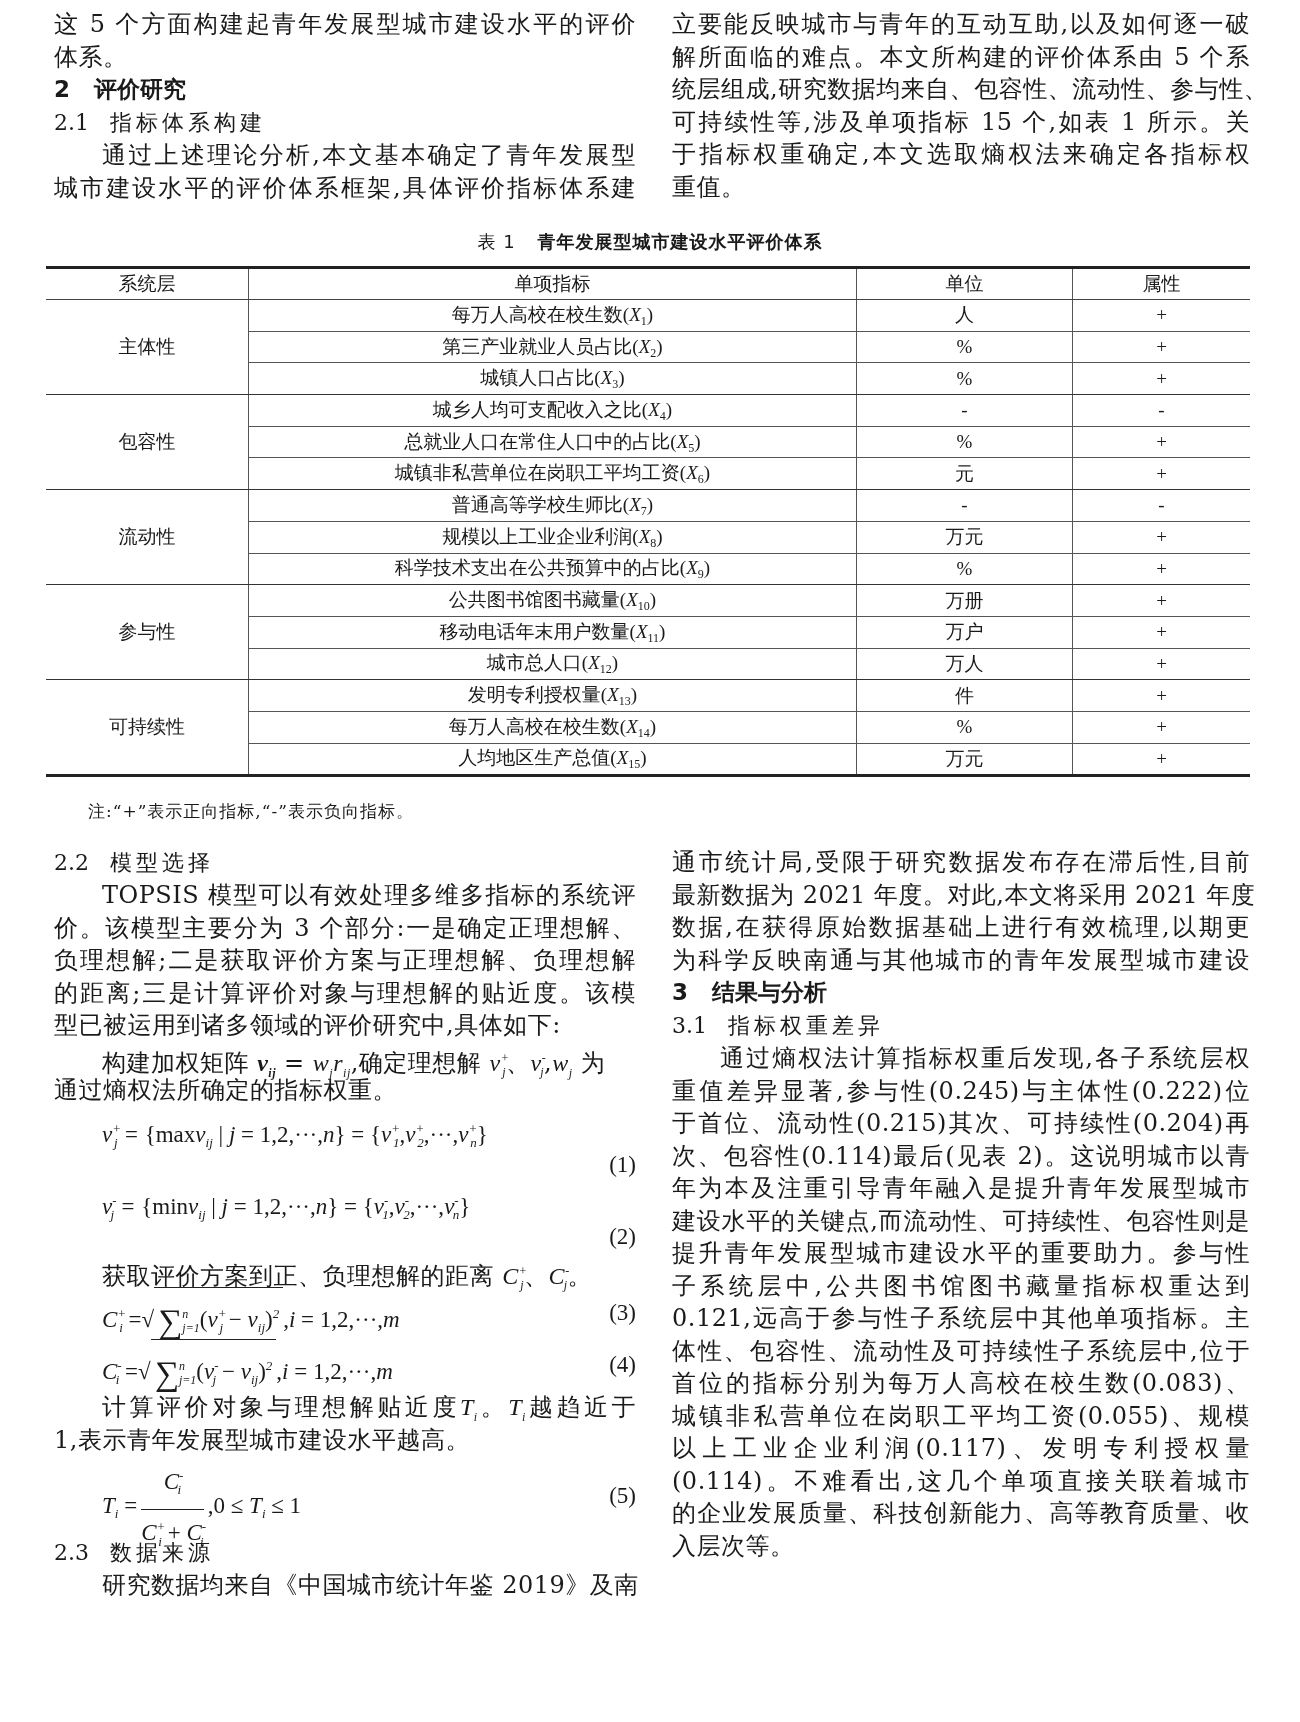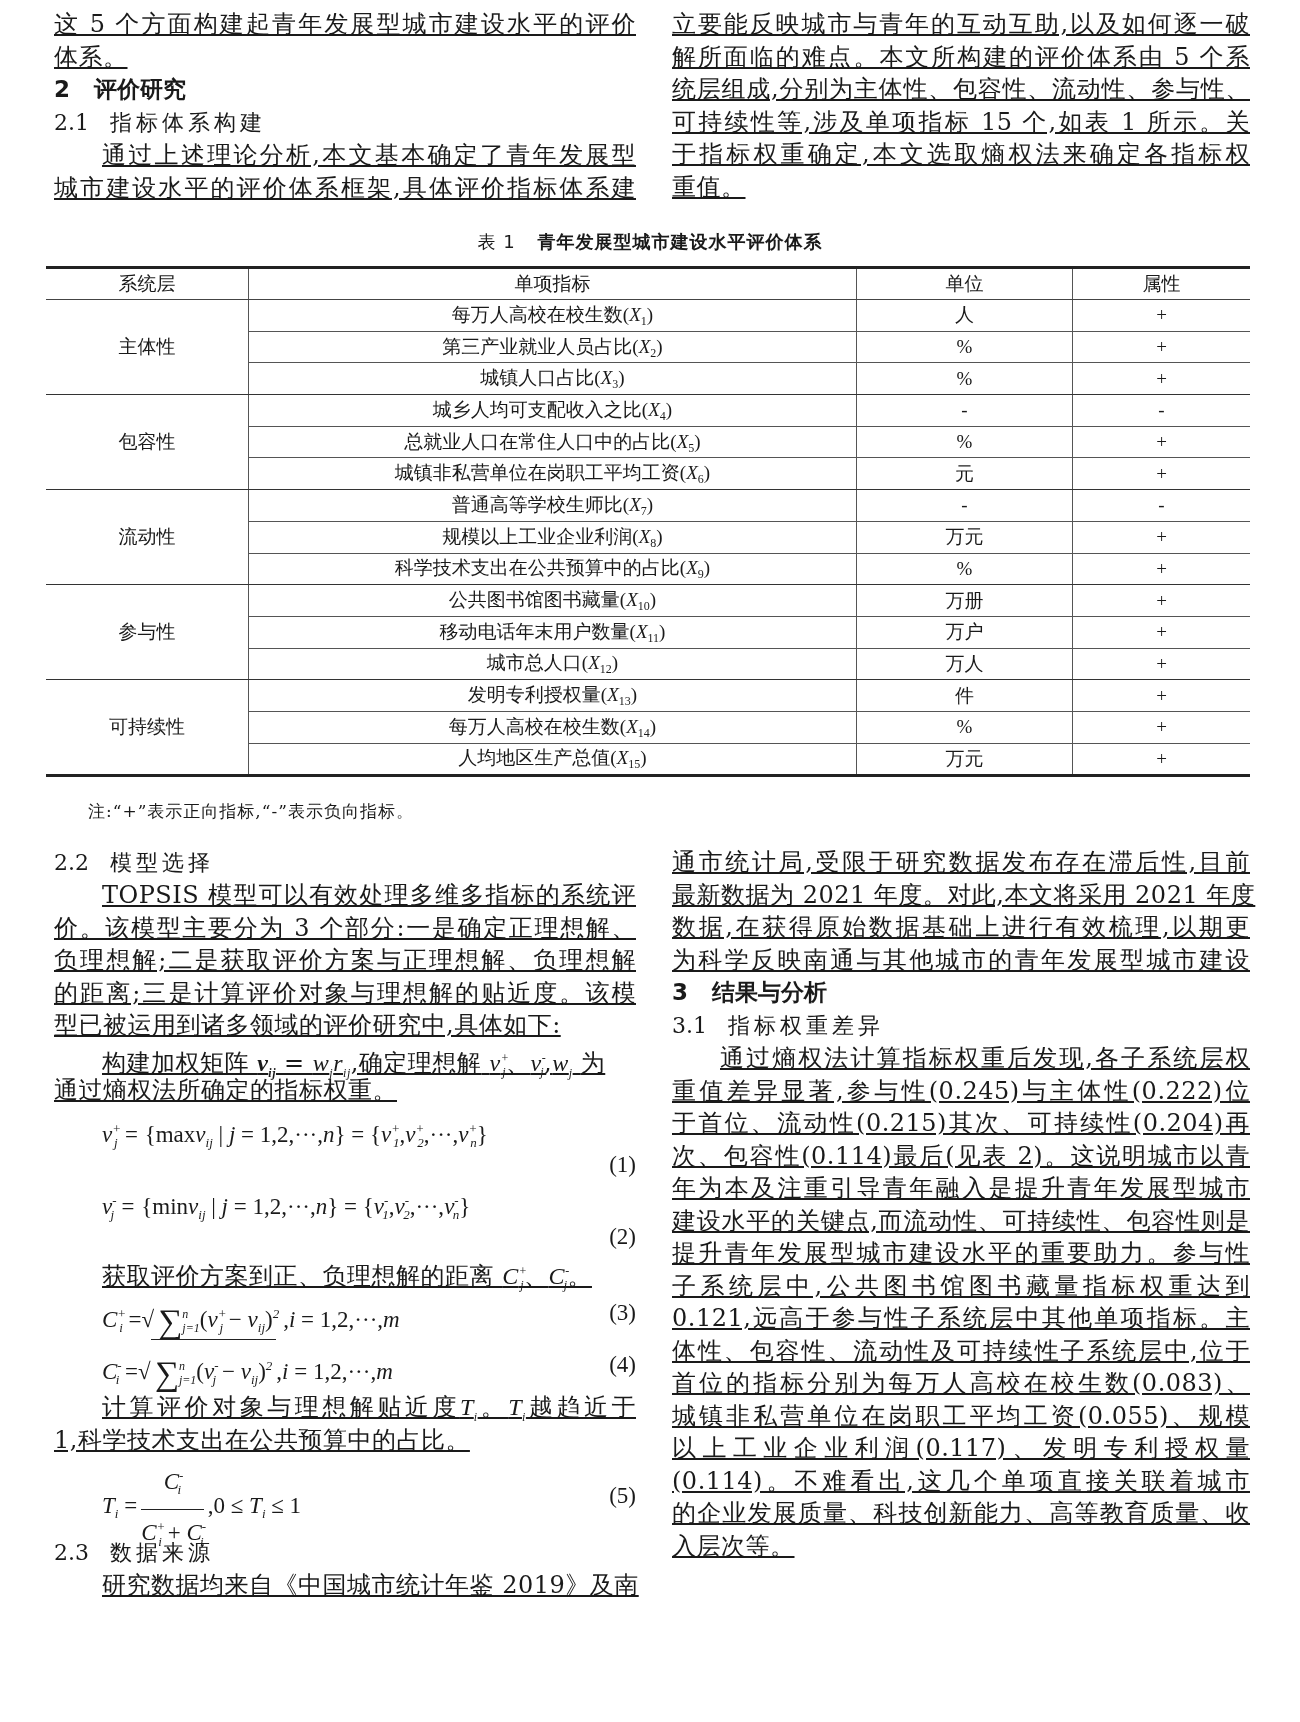--- a/index.html
+++ b/index.html
@@ -6,21 +6,21 @@
   body {
     width:1300px; height:1722px; position:relative; overflow:hidden;
     font-family:"DejaVu Serif","Liberation Serif",serif;
     color:#1a1a1a;
   }
   .col { position:absolute; }
   .col.left  { left:54px;  width:582px; }
   .col.right { left:672px; width:578px; }
   .line {
     font-size:24px; line-height:32.5px; height:32.5px; white-space:nowrap;
-    letter-spacing:0.5px; overflow:visible;text-decoration:underline;
+    letter-spacing:0.5px; overflow:visible;
   }
   .just { text-align:justify; text-align-last:justify; }
   .indent { padding-left:48px; }
   .h1 {
     font-family:"DejaVu Sans","Liberation Sans",sans-serif; font-weight:bold;
     font-size:23px; line-height:33px; height:33px;
   }
   .h1 .num { display:inline-block; width:40px; }
   .h2 { font-size:22px; line-height:33px; height:33px; }
   .h2 .num { display:inline-block; width:56px; }
@@ -76,21 +76,21 @@
   <div class="h2">
     <span class="num">2.1</span><span class="t">指标体系构建</span>
   </div>
   <div class="line just indent">通过上述理论分析,本文基本确定了青年发展型</div>
   <div class="line just">城市建设水平的评价体系框架,具体评价指标体系建</div>
 </div>
 
 <div class="col right" style="top:8px;">
   <div class="line just">立要能反映城市与青年的互动互助,以及如何逐一破</div>
   <div class="line just">解所面临的难点。本文所构建的评价体系由 5 个系</div>
-  <div class="line just">统层组成,分别为主体性、包容性、流动性、参与性、</div>
+  <div class="line just">统层组成,研究数据均来自、包容性、流动性、参与性、</div>
   <div class="line just">可持续性等,涉及单项指标 15 个,如表 1 所示。关</div>
   <div class="line just">于指标权重确定,本文选取熵权法来确定各指标权</div>
   <div class="line">重值。</div>
 </div>
 
 <div class="table-caption">
   <span class="lbl">表 1</span><span>青年发展型城市建设水平评价体系</span>
 </div>
 
 <table class="main" id="main-table">
@@ -230,21 +230,21 @@
     <span class="n">(3)</span>
   </div>
   <div class="eq" style="padding-left:48px;height:52px;line-height:52px;">
     C<sup>-</sup><sub style="margin-left:-6px">i</sub> <span class="rn">=</span>√<span class="sqrt"><span class="sum">∑</span><span class="lim">n<br>j=1</span><span class="rn">(</span>v<sup>-</sup><sub style="margin-left:-6px">j</sub> <span class="rn">−</span> v<sub>ij</sub><span class="rn">)</span><sup>2</sup></span><span class="rn">,</span>i <span class="rn">= 1,2,···,</span>m
     <span class="n">(4)</span>
   </div>
 
   <div class="line just indent">
     <span>计算评价对象与理想解贴近度</span><i style="font-family:'Liberation Serif',serif;">T<sub style="font-size:12px">i</sub></i>。<i style="font-family:'Liberation Serif',serif;">T<sub style="font-size:12px">i</sub></i><span>越趋近于</span>
   </div>
-  <div class="line">1,科学技术支出在公共预算中的占比。</div>
+  <div class="line">1,表示青年发展型城市建设水平越高。</div>
 
   <div class="eq" style="padding-left:48px;height:80px;line-height:80px;">
     T<sub>i</sub> <span class="rn">=</span><span class="frac" style="line-height:normal;"><span class="num2">C<sup>-</sup><sub style="margin-left:-6px">i</sub></span><span class="den">C<sup>+</sup><sub style="margin-left:-7px">i</sub> <span class="rn">+</span> C<sup>-</sup><sub style="margin-left:-6px">i</sub></span></span><span class="rn">,0 ≤ </span>T<sub>i</sub><span class="rn"> ≤ 1</span>
     <span class="n">(5)</span>
   </div>
 
   <div class="h2">
     <span class="num">2.3</span><span class="t">数据来源</span>
   </div>
   <div class="line just indent">研究数据均来自《中国城市统计年鉴 2019》及南</div>

